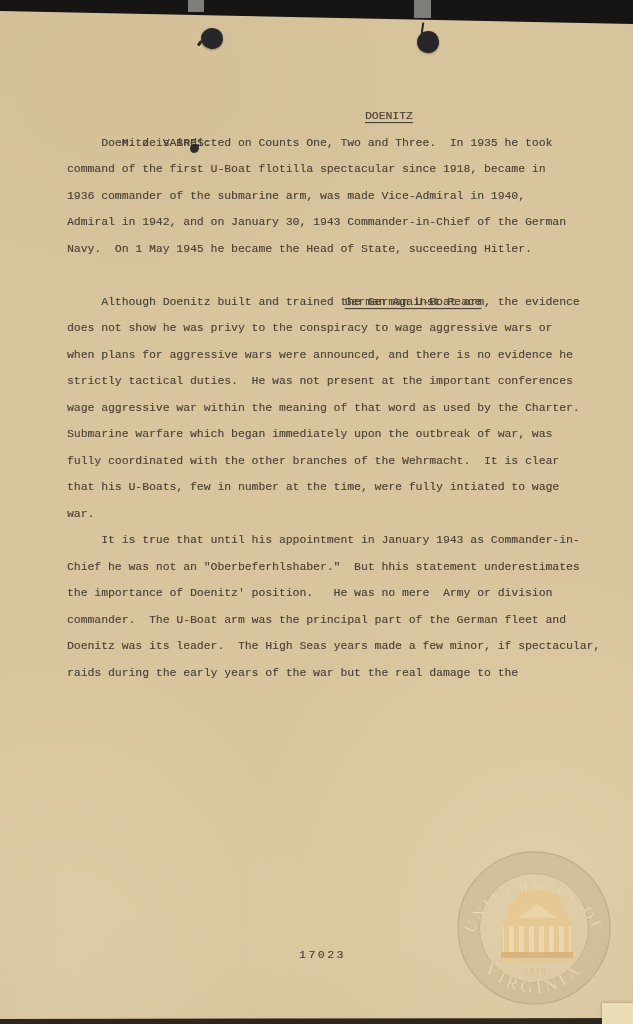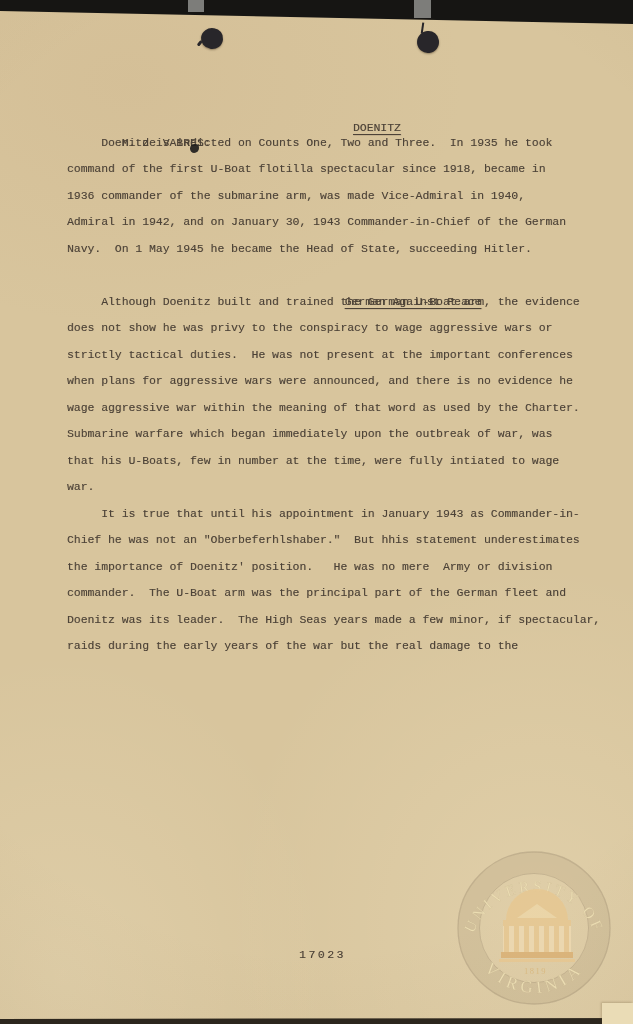--- a/index.html
+++ b/index.html
@@ -33,21 +33,21 @@
   .hole-right::after{content:"";position:absolute;left:6px;top:-9px;width:2px;height:11px;
       background:var(--hole);transform:rotate(14deg);}
   .hole-left::after{content:"";position:absolute;left:-2px;top:14px;width:3px;height:6px;
       background:var(--hole);transform:rotate(30deg);border-radius:2px;}
 
   .text-layer{position:absolute;left:67px;top:103px;width:545px;color:var(--ink);
       font-size:11.4px;line-height:26.5px;letter-spacing:0;
       text-shadow:0.4px 0.4px 0.5px rgba(76,66,55,0.35);}
   .line{white-space:pre;height:26.5px;}
   .title-row{position:relative;}
-  .doc-title{position:absolute;left:286px;top:0;text-decoration:underline;text-underline-offset:3px;margin-top:12px;}
+  .doc-title{position:absolute;left:298px;top:0;text-decoration:underline;text-underline-offset:3px;}
   .center-heading .heading-underline{margin-left:223px;text-decoration:underline;text-underline-offset:3px;}
 
   .blot{position:absolute;left:190px;top:144px;width:9px;height:9px;background:#21201e;
       border-radius:50% 42% 55% 48%;opacity:.92;}
 
   .page-number{position:absolute;left:299px;top:948px;color:var(--ink);font-size:11.5px;
       letter-spacing:2.5px;text-shadow:0.4px 0.4px 0.5px rgba(76,66,55,0.35);}
 
   .seal{position:absolute;left:454px;top:848px;width:160px;height:160px;opacity:.85;}
 
@@ -74,24 +74,25 @@
           <div class="line">1936 commander of the submarine arm, was made Vice-Admiral in 1940,</div>
           <div class="line">Admiral in 1942, and on January 30, 1943 Commander-in-Chief of the German</div>
           <div class="line">Navy.  On 1 May 1945 he became the Head of State, succeeding Hitler.</div>
         </div>
       <div class="line center-heading">
         <span class="heading-underline">German Against Peace</span>
       </div>
       <div>
           <div class="line">     Although Doenitz built and trained the German U-Boat arm, the evidence</div>
           <div class="line">does not show he was privy to the conspiracy to wage aggressive wars or</div>
+          <div class="line">when plans for aggressive wars were announced, and there is no evidence he</div>
           <div class="line">strictly tactical duties.  He was not present at the important conferences</div>
-          <div class="line">when plans for aggressive wars were announced, and there is no evidence he</div>
           <div class="line">wage aggressive war within the meaning of that word as used by the Charter.</div>
           <div class="line">Submarine warfare which began immediately upon the outbreak of war, was</div>
+          <div class="line">fully coordinated with the other branches of the Wehrmacht.  It is clear</div>
           <div class="line">that his U-Boats, few in number at the time, were fully intiated to wage</div>
           <div class="line">war.</div>
         </div>
       <div>
           <div class="line">     It is true that until his appointment in January 1943 as Commander-in-</div>
           <div class="line">Chief he was not an "Oberbeferhlshaber."  But hhis statement underestimates</div>
           <div class="line">the importance of Doenitz' position.   He was no mere  Army or division</div>
           <div class="line">commander.  The U-Boat arm was the principal part of the German fleet and</div>
           <div class="line">Doenitz was its leader.  The High Seas years made a few minor, if spectacular,</div>
           <div class="line">raids during the early years of the war but the real damage to the</div>

